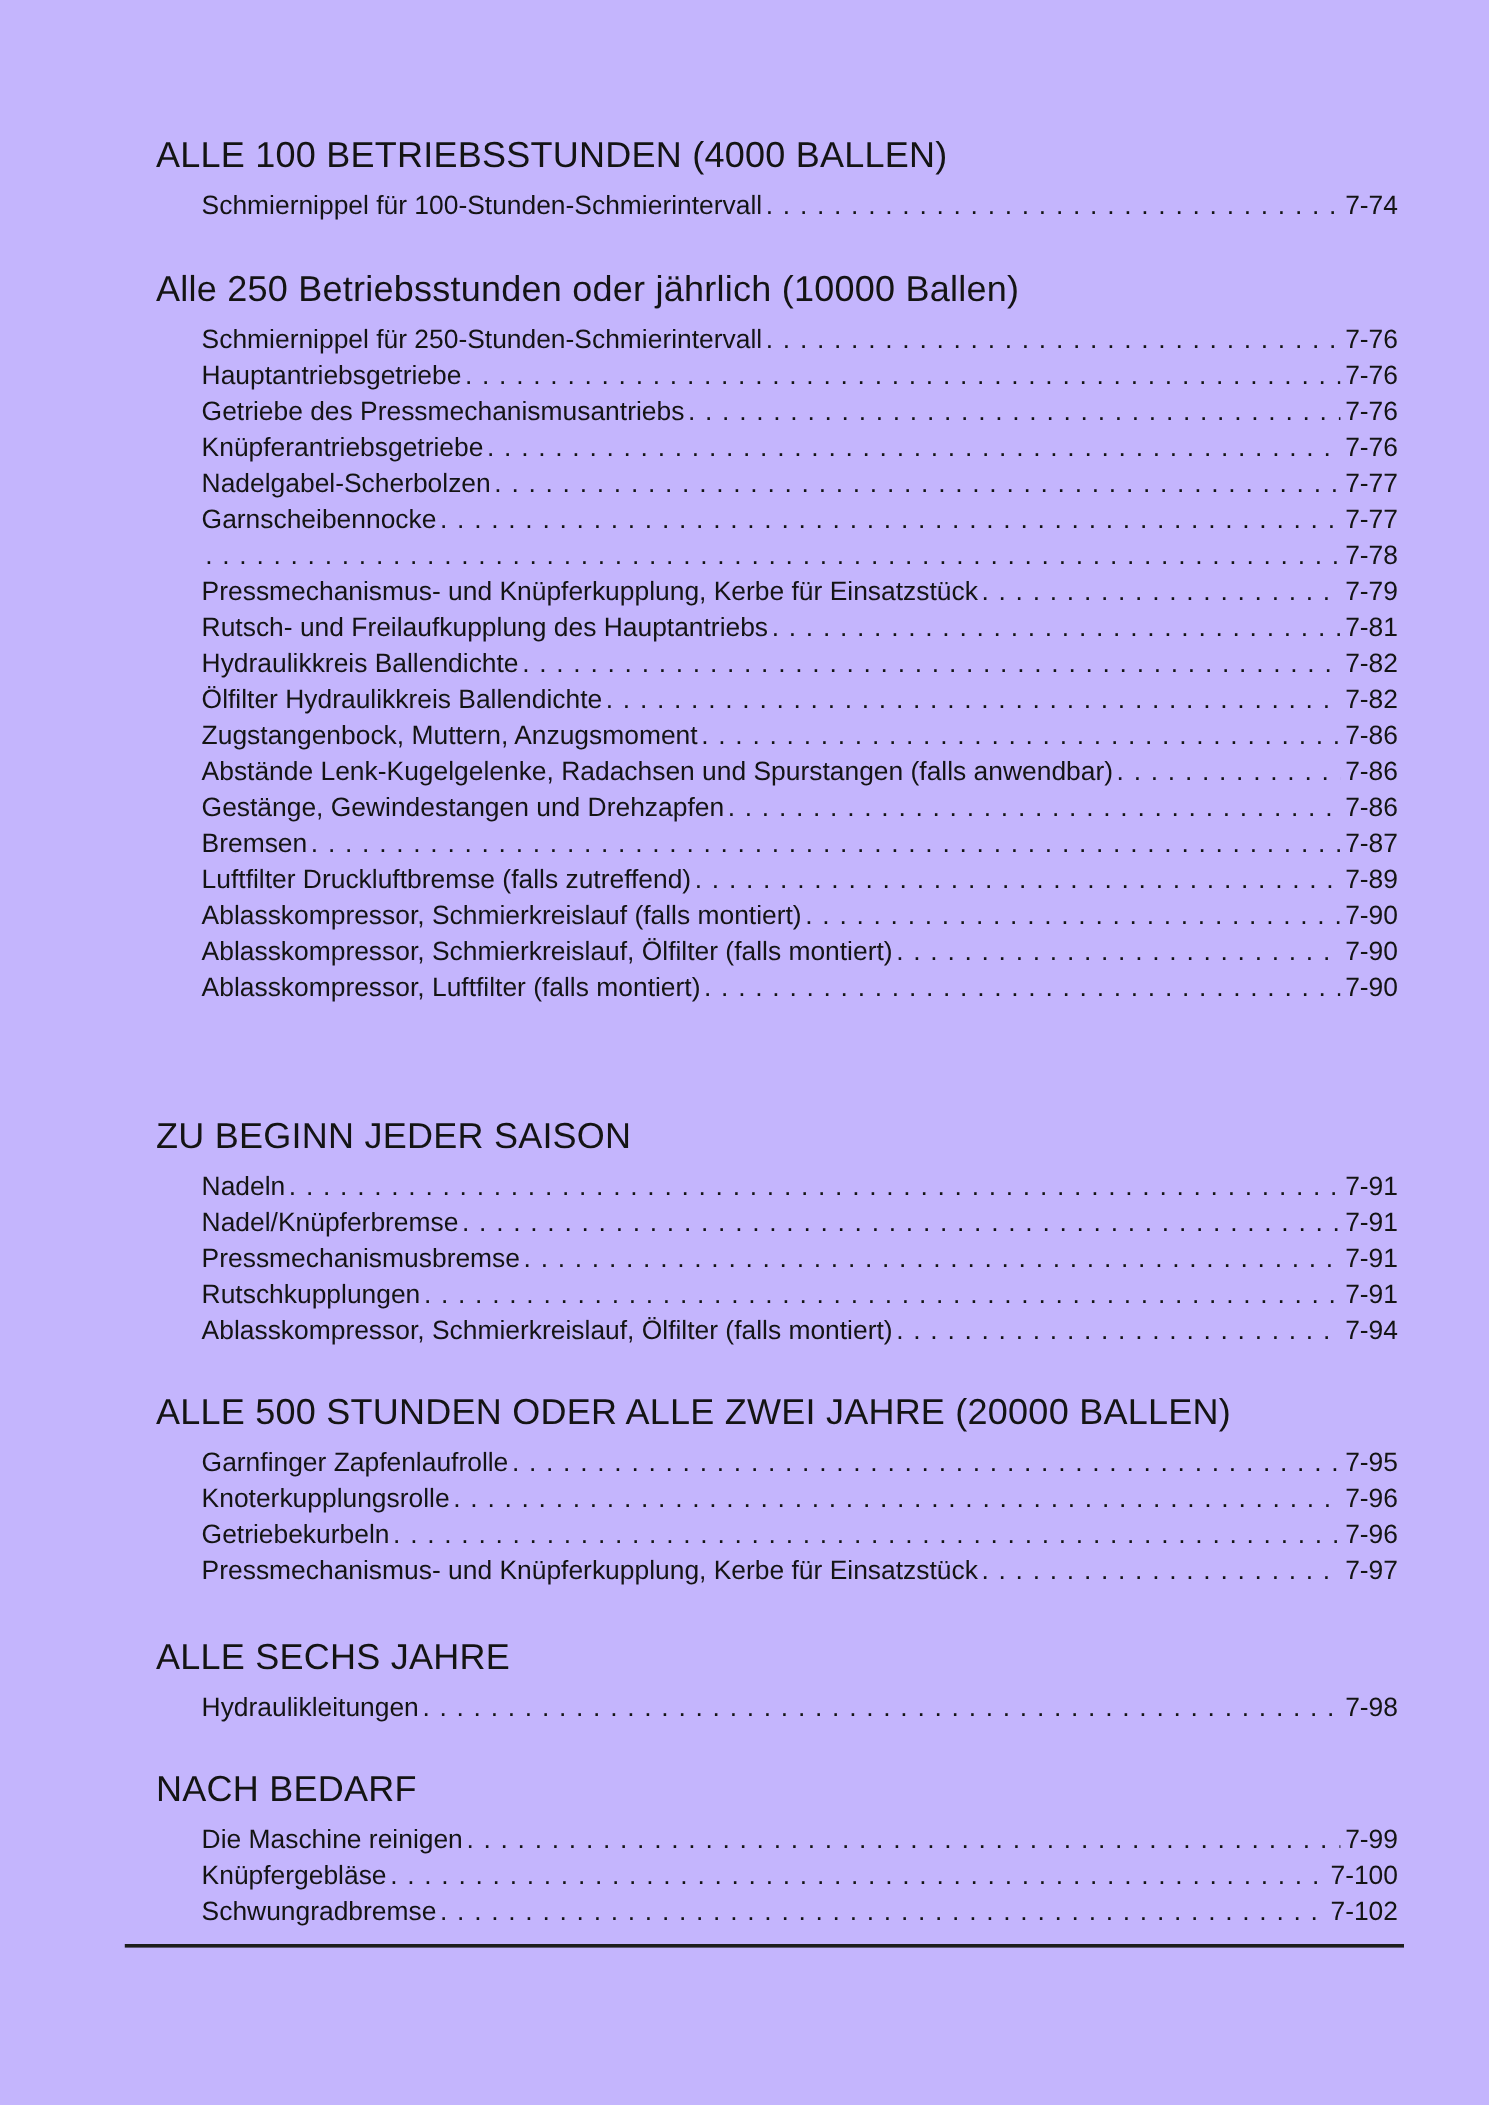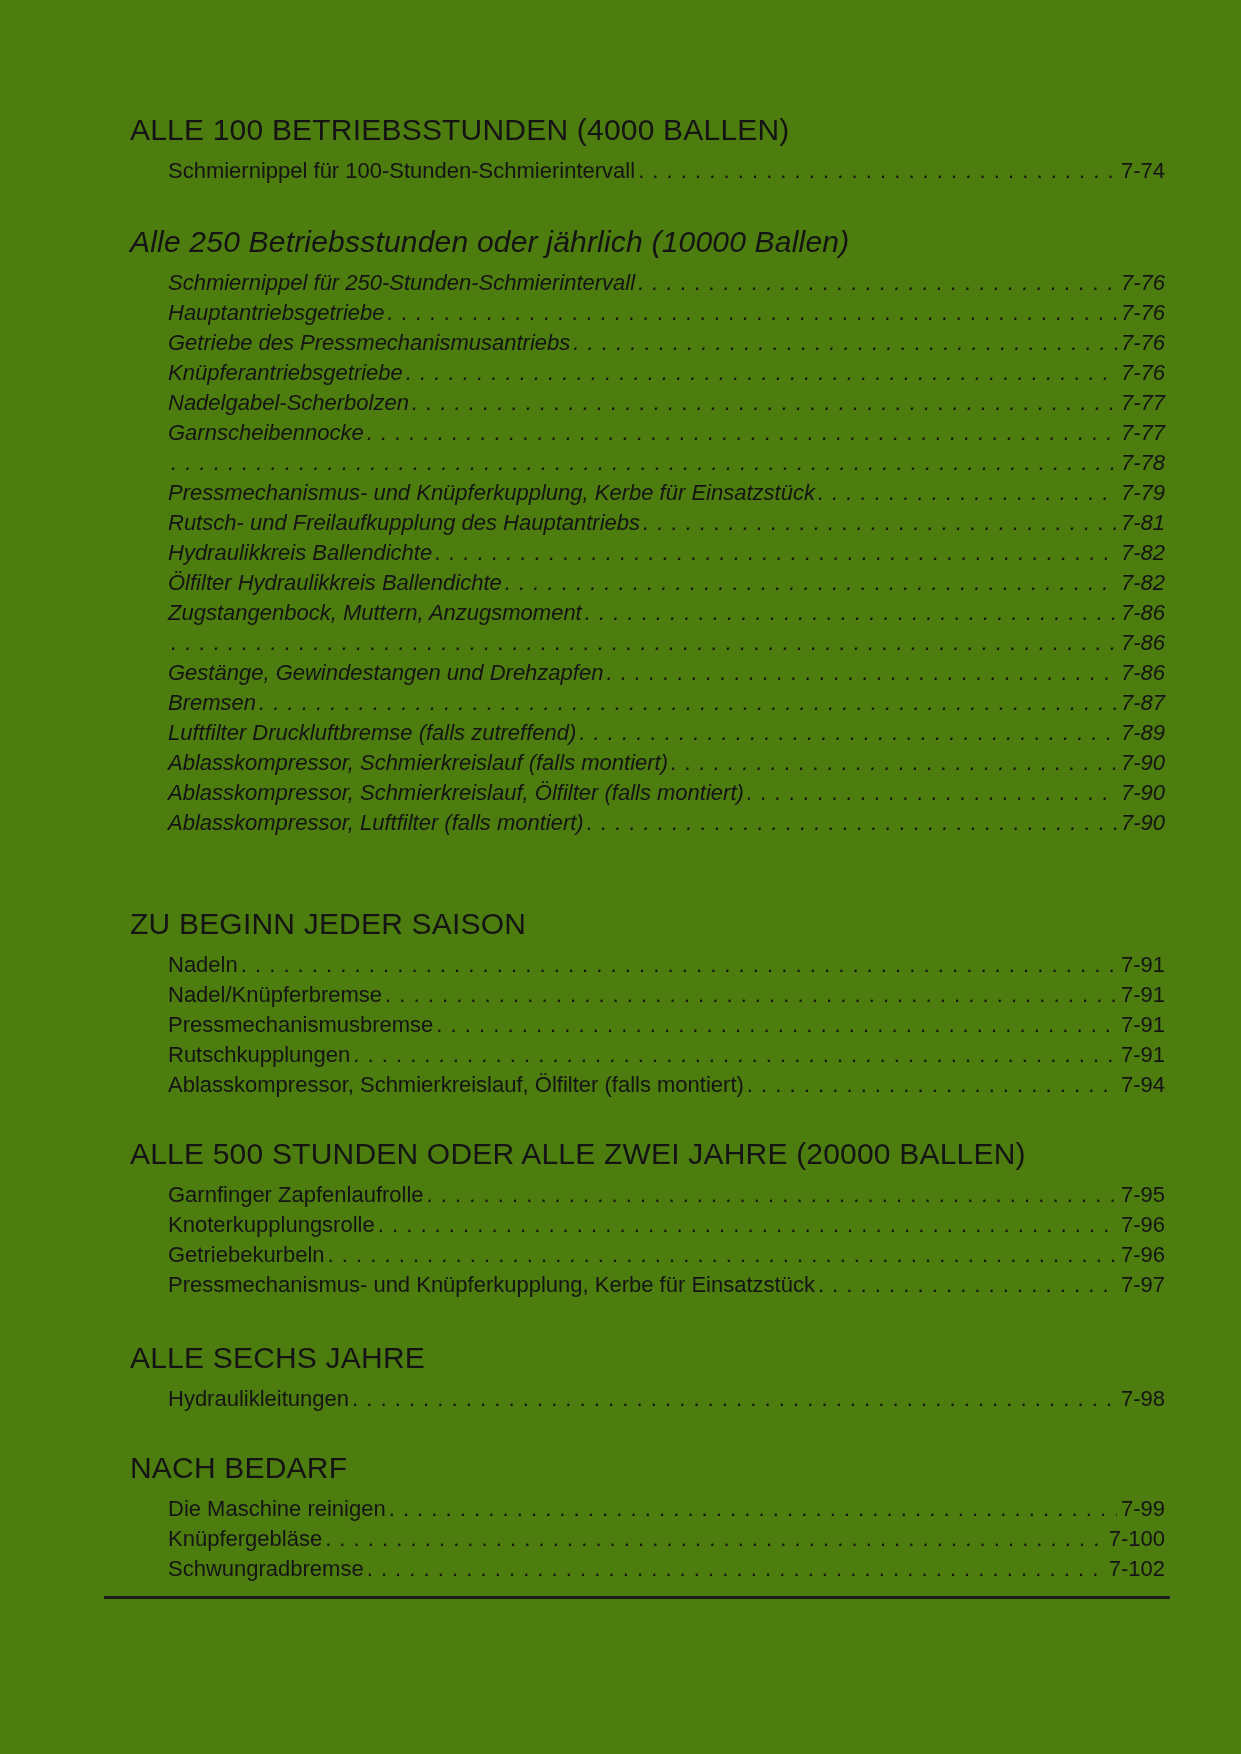--- a/index.html
+++ b/index.html
@@ -5,29 +5,29 @@
   html, body {
     margin: 0;
     padding: 0;
     background: #ffffff;
   }
   .page {
     position: relative;
     width: 1241px;
     height: 1754px;
     box-sizing: border-box;
-    background: #4d7c0f;
+    background: #c4b5fd;
     padding: 112px 76px 0 130px;
     font-family: "Liberation Sans", sans-serif;
     color: #141414;
     overflow: hidden;
   }
   section { margin: 0; }
   section:nth-of-type(1) { margin-bottom: 38px; }
-  section:nth-of-type(2) { margin-bottom: 68px; font-style: italic; }
+  section:nth-of-type(2) { margin-bottom: 92px; }
   section:nth-of-type(3) { margin-bottom: 36px; }
   section:nth-of-type(4) { margin-bottom: 40px; }
   section:nth-of-type(5) { margin-bottom: 36px; }
   section:nth-of-type(6) { margin-bottom: 0; }
   .sec-heading {
     font-size: 30px;
     font-weight: 400;
     line-height: 36px;
     margin: 0 0 8px 0;
     letter-spacing: 0.2px;
@@ -148,20 +148,21 @@
   </div>
 
 
   <div class="toc-row">
     <span class="toc-title">Zugstangenbock, Muttern, Anzugsmoment</span>
     <span class="toc-leader"></span>
     <span class="toc-page">7-86</span>
   </div>
 
   <div class="toc-row">
+    <span class="toc-title">Abstände Lenk-Kugelgelenke, Radachsen und Spurstangen (falls anwendbar)</span>
     <span class="toc-leader"></span>
     <span class="toc-page">7-86</span>
   </div>
 
   <div class="toc-row">
     <span class="toc-title">Gestänge, Gewindestangen und Drehzapfen</span>
     <span class="toc-leader"></span>
     <span class="toc-page">7-86</span>
   </div>
 

